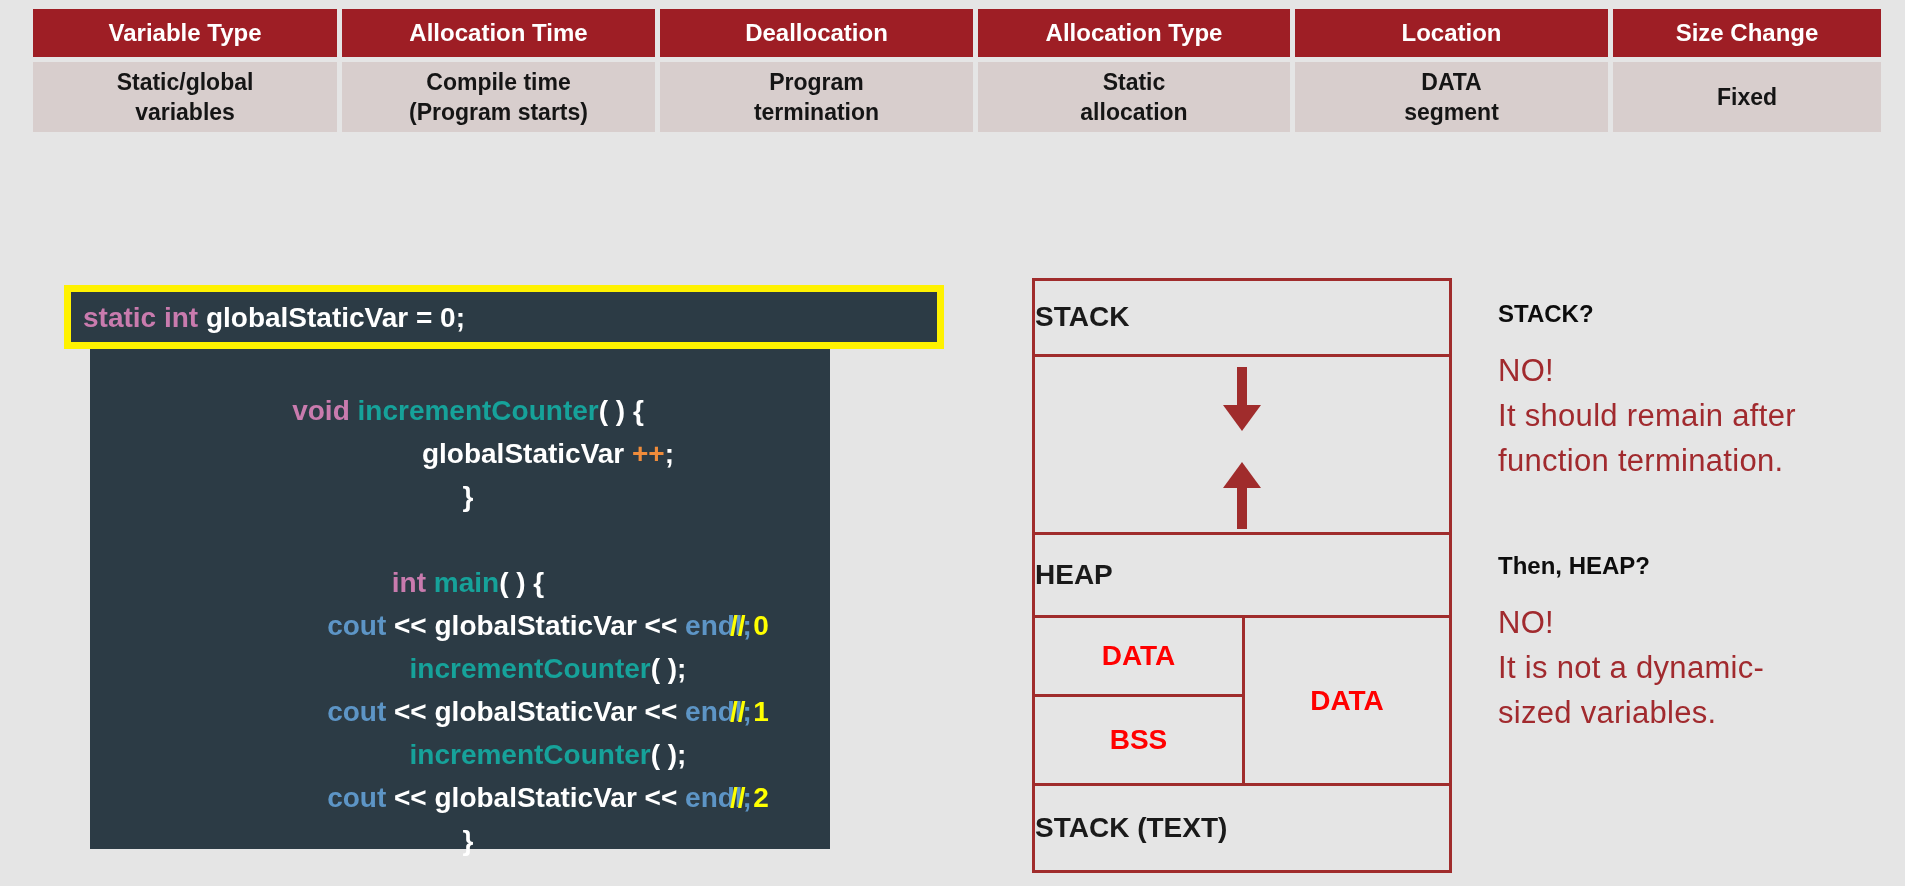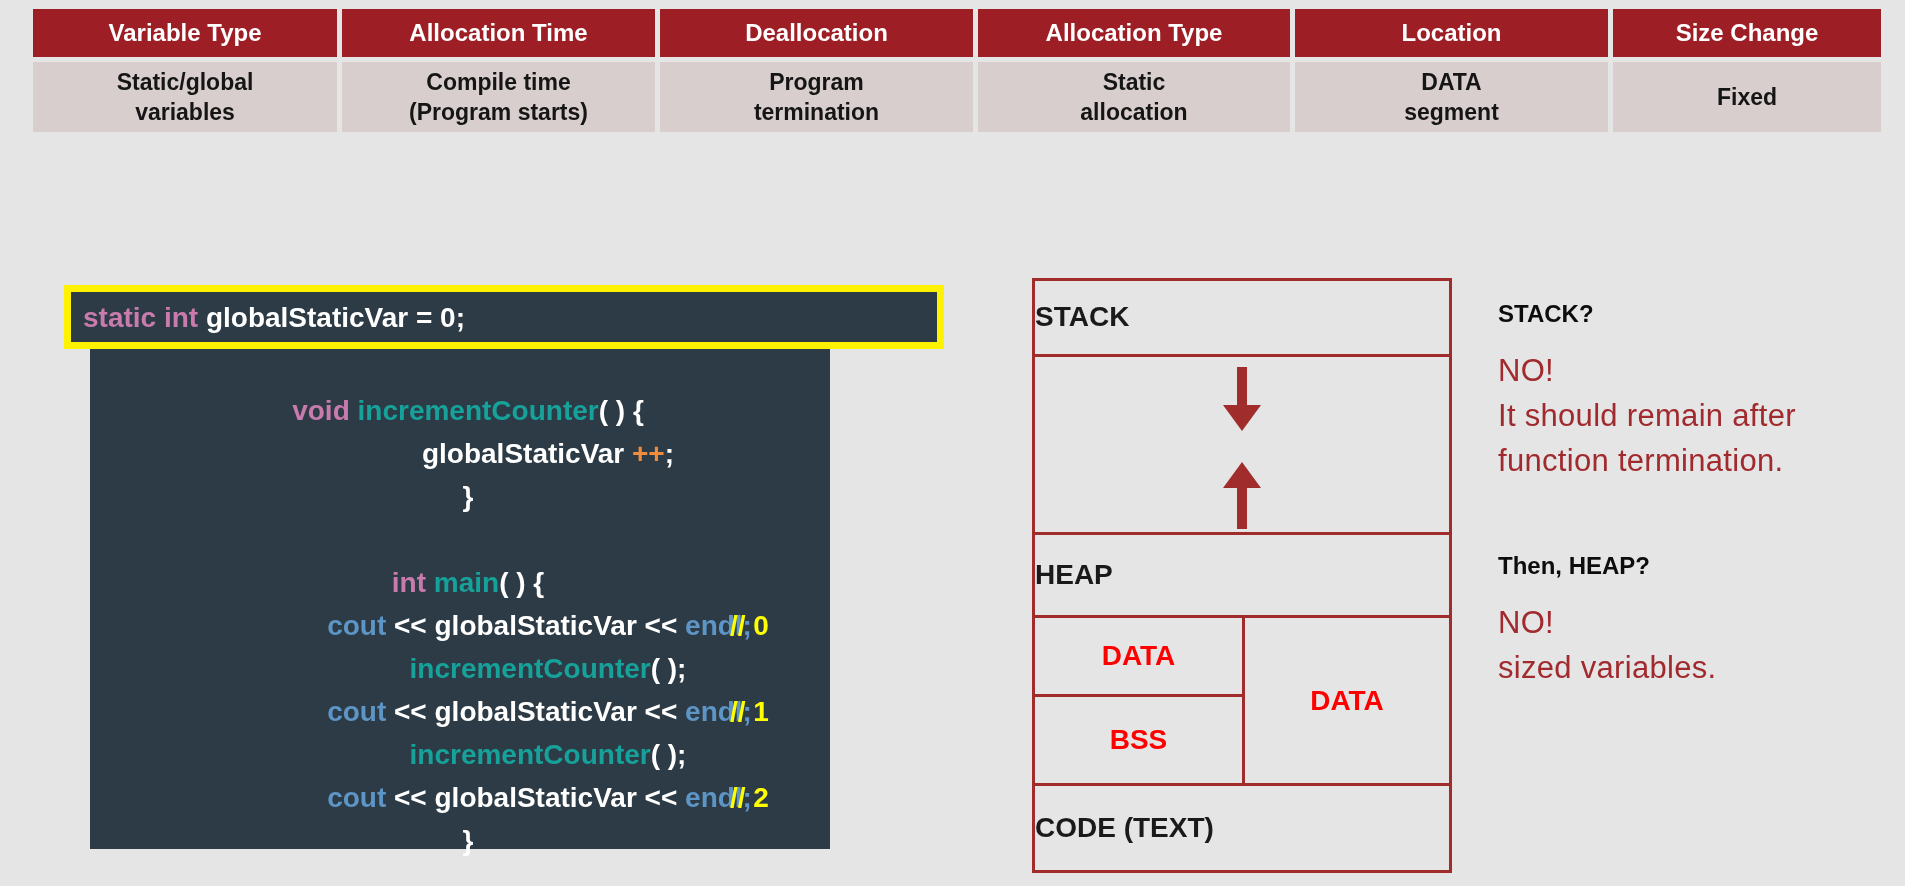--- a/index.html
+++ b/index.html
@@ -135,34 +135,35 @@
         </div>
         <div class="mem-bss">
           <span class="seg-label">BSS</span>
         </div>
       </div>
       <div class="mem-right">
         <span class="seg-label">DATA</span>
       </div>
     </div>
     <div class="mem-row mem-code">
-      <span class="mem-label">CODE (TEXT)</span>
+      <span class="mem-label">STACK (TEXT)</span>
     </div>
   </div>
 
   <div class="note" style="top:294px;">
     <div class="note-heading">STACK?</div>
     <div>
         <div class="note-line">NO!</div>
         <div class="note-line">It should remain after</div>
         <div class="note-line">function termination.</div>
       </div>
   </div>
 
   <div class="note" style="top:546px;">
     <div class="note-heading">Then, HEAP?</div>
     <div>
         <div class="note-line">NO!</div>
+        <div class="note-line">It is not a dynamic-</div>
         <div class="note-line">sized variables.</div>
       </div>
   </div>
 
 </div>
 
 </body></html>

